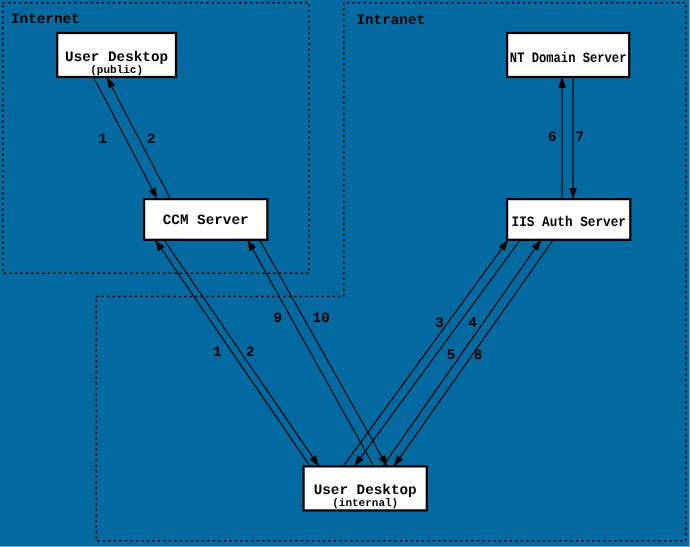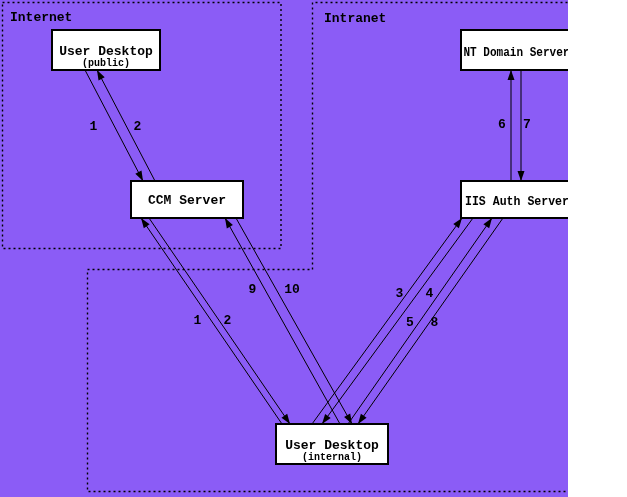--- a/index.html
+++ b/index.html
@@ -2,23 +2,23 @@
 <html><head>
 <meta charset="utf-8">
 <style>
   html, body {
     margin: 0;
     padding: 0;
     background: #ffffff;
   }
   .stage {
     position: relative;
-    width: 568px;
+    width: 627px;
     height: 497px;
-    background: #8b5cf6;
+    background: #0369a1;
     overflow: hidden;
   }
   svg { display: block; }
   text {
     font-family: "Liberation Mono", "DejaVu Sans Mono", monospace;
     font-weight: bold;
     fill: #000000;
   }
   .region-label { font-size: 13px; }
   .node-label   { font-size: 13px; }

